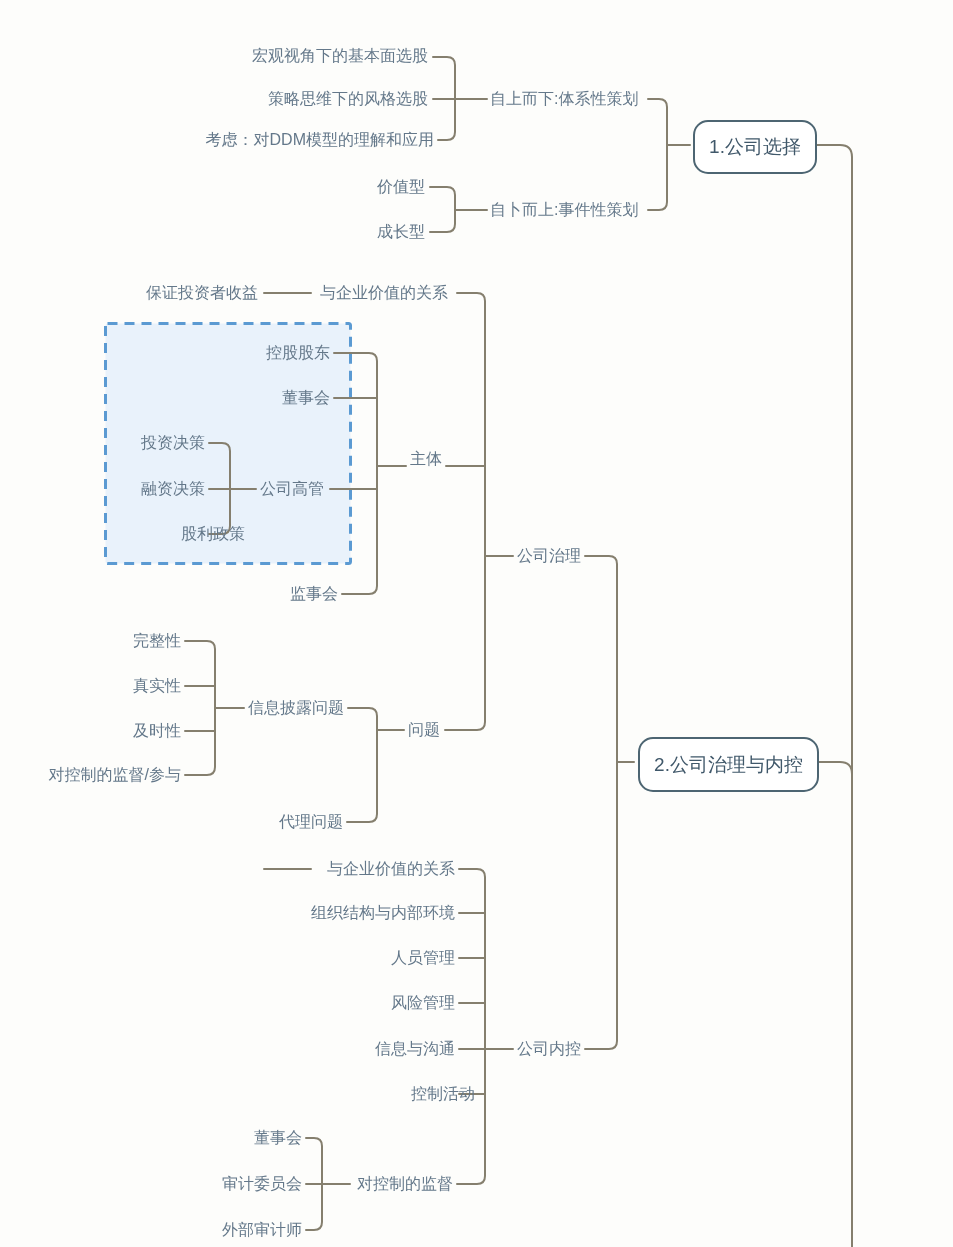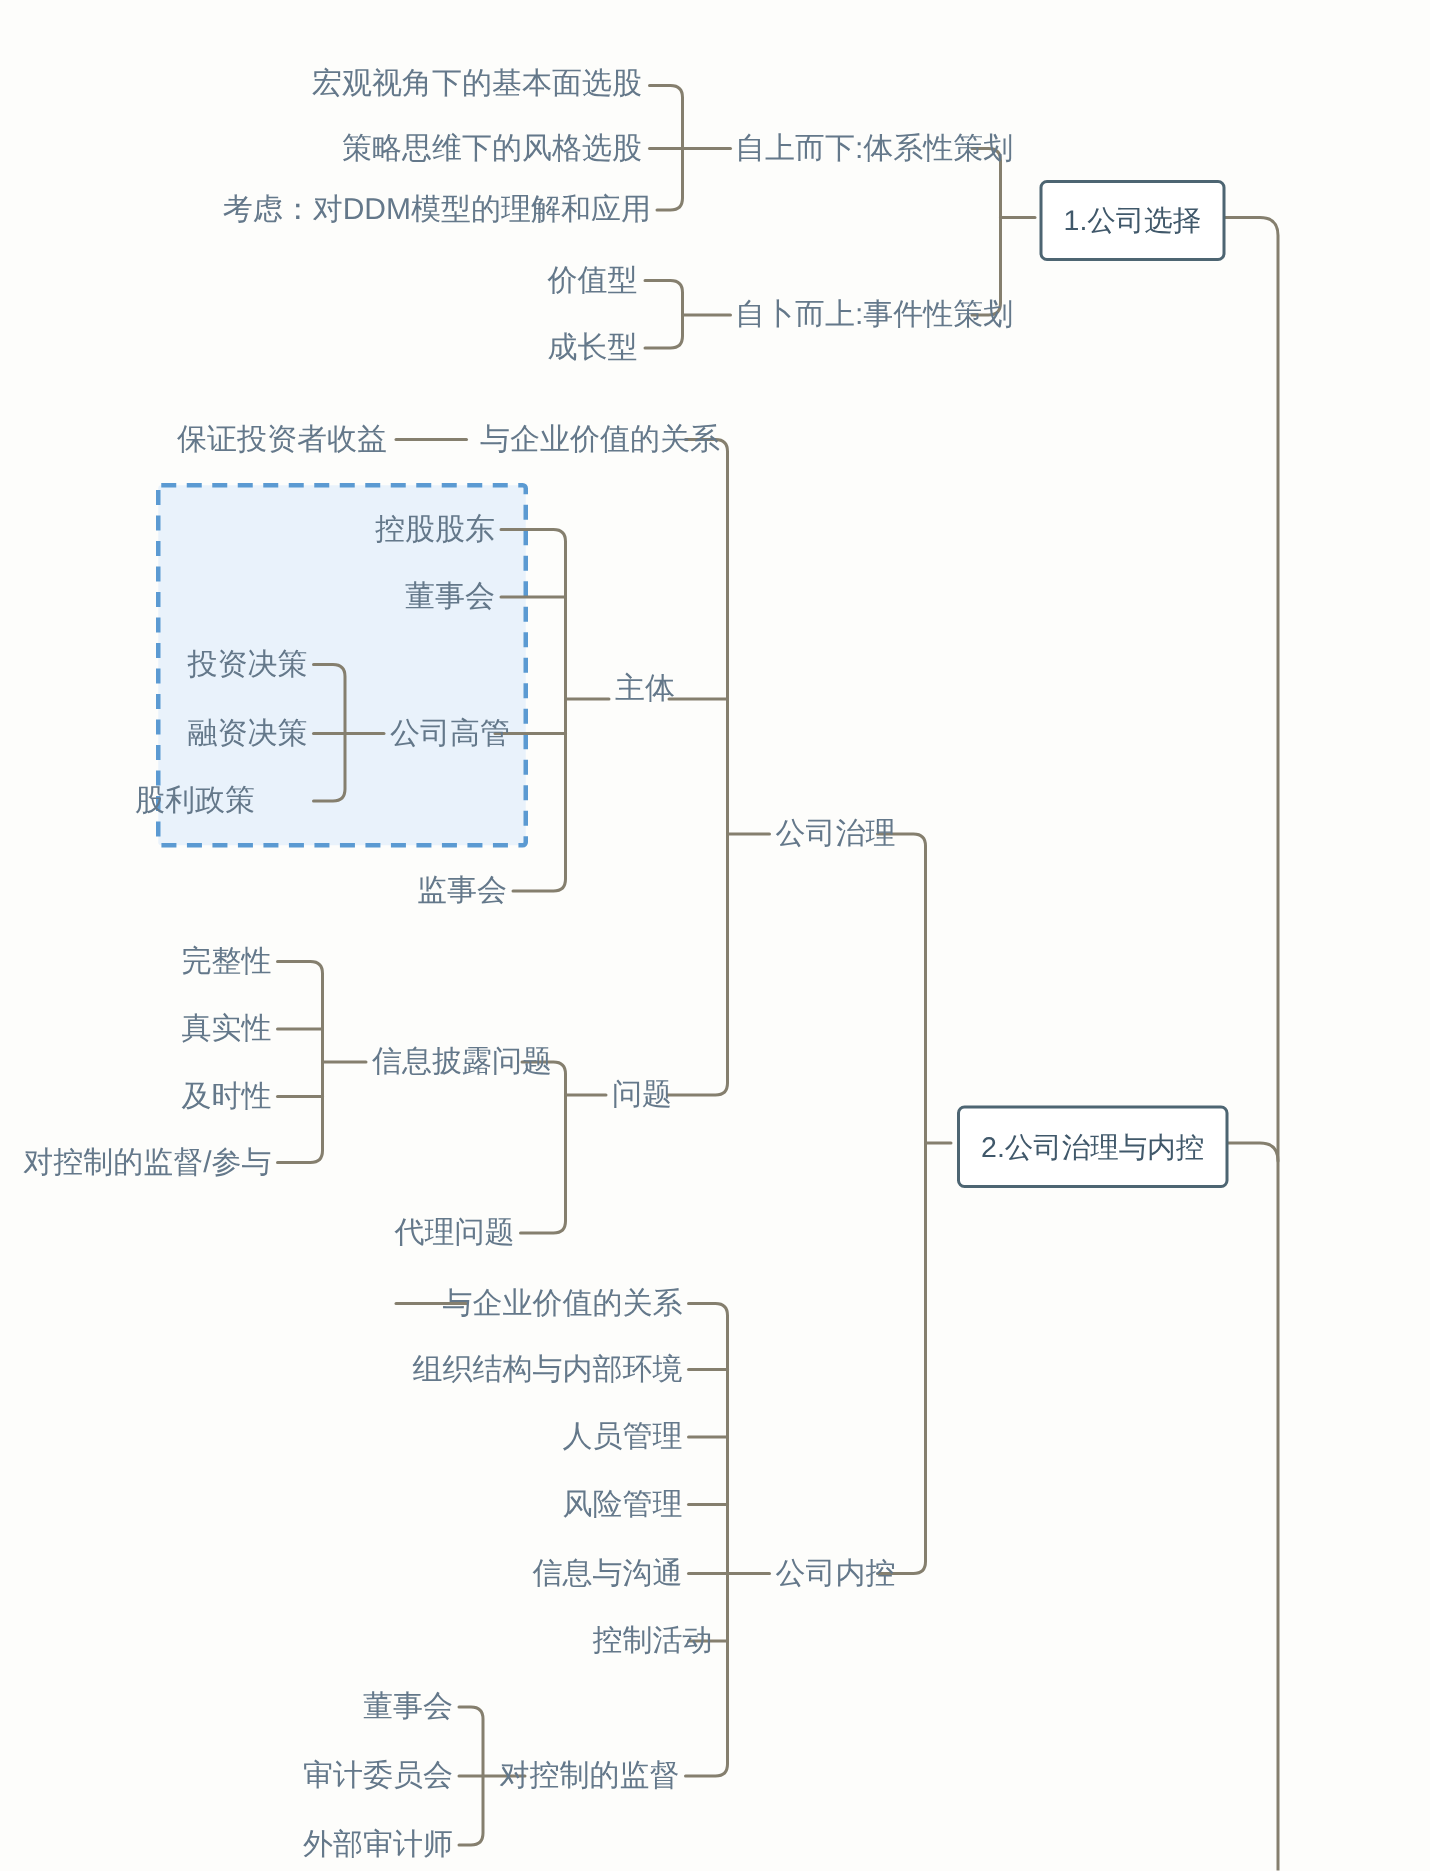--- a/index.html
+++ b/index.html
@@ -1,23 +1,23 @@
 <!DOCTYPE html>
 <html><head>
 <meta charset="utf-8">
 <style>
   html,body{margin:0;padding:0;}
   body{width:953px;height:1247px;position:relative;overflow:hidden;background:#fdfdfb;
        font-family:"Liberation Sans","DejaVu Sans",sans-serif;}
   #canvas{position:absolute;inset:0;width:953px;height:1247px;}
   svg.lines{position:absolute;left:0;top:0;z-index:1;}
-  .node{position:absolute;z-index:2;font-size:20px;line-height:22px;color:#64788a;white-space:nowrap;}
+  .node{position:absolute;z-index:2;font-size:16px;line-height:22px;color:#64788a;white-space:nowrap;}
   .node.r{text-align:right;}
   .topic-box{position:absolute;z-index:3;display:flex;align-items:center;justify-content:center;
-             border:2px solid #4d6572;border-radius:5px;background:#ffffff;color:#40586a;
+             border:2px solid #4d6572;border-radius:15px;background:#ffffff;color:#40586a;
              font-size:19px;white-space:nowrap;}
 </style>
 </head>
 <body>
 
 <div id="canvas">
 
   <svg class="lines" width="953" height="1247" viewBox="0 0 953 1247">
     <rect x="105.5" y="323.5" width="245" height="240" rx="2" fill="#e9f2fb" stroke="#5b9ad2" stroke-width="3" stroke-dasharray="10 7"></rect>
     <g fill="none" stroke="#857f6e" stroke-width="2" stroke-linecap="round">
@@ -95,21 +95,21 @@
   <div class="node" style="left:490px;top:88px">自上而下:体系性策划</div>
   <div class="node" style="left:490px;top:199px">自卜而上:事件性策划</div>
   <div class="topic-box" style="left:693px;top:120px;width:120px;height:50px">1.公司选择</div>
 
   <div class="node r" style="right:695px;top:282px">保证投资者收益</div>
   <div class="node" style="left:320px;top:282px">与企业价值的关系</div>
   <div class="node r" style="right:623px;top:342px">控股股东</div>
   <div class="node r" style="right:623px;top:387px">董事会</div>
   <div class="node r" style="right:748px;top:432px">投资决策</div>
   <div class="node r" style="right:748px;top:478px">融资决策</div>
-  <div class="node r" style="right:783px;top:523px">股利政策</div>
+  <div class="node r" style="right:708px;top:523px">股利政策</div>
   <div class="node" style="left:260px;top:478px">公司高管</div>
   <div class="node r" style="right:615px;top:583px">监事会</div>
   <div class="node" style="left:410px;top:448px">主体</div>
   <div class="node" style="left:517px;top:545px">公司治理</div>
 
   <div class="node r" style="right:772px;top:630px">完整性</div>
   <div class="node r" style="right:772px;top:675px">真实性</div>
   <div class="node r" style="right:772px;top:720px">及时性</div>
   <div class="node r" style="right:772px;top:764px">对控制的监督/参与</div>
   <div class="node" style="left:248px;top:697px">信息披露问题</div>

